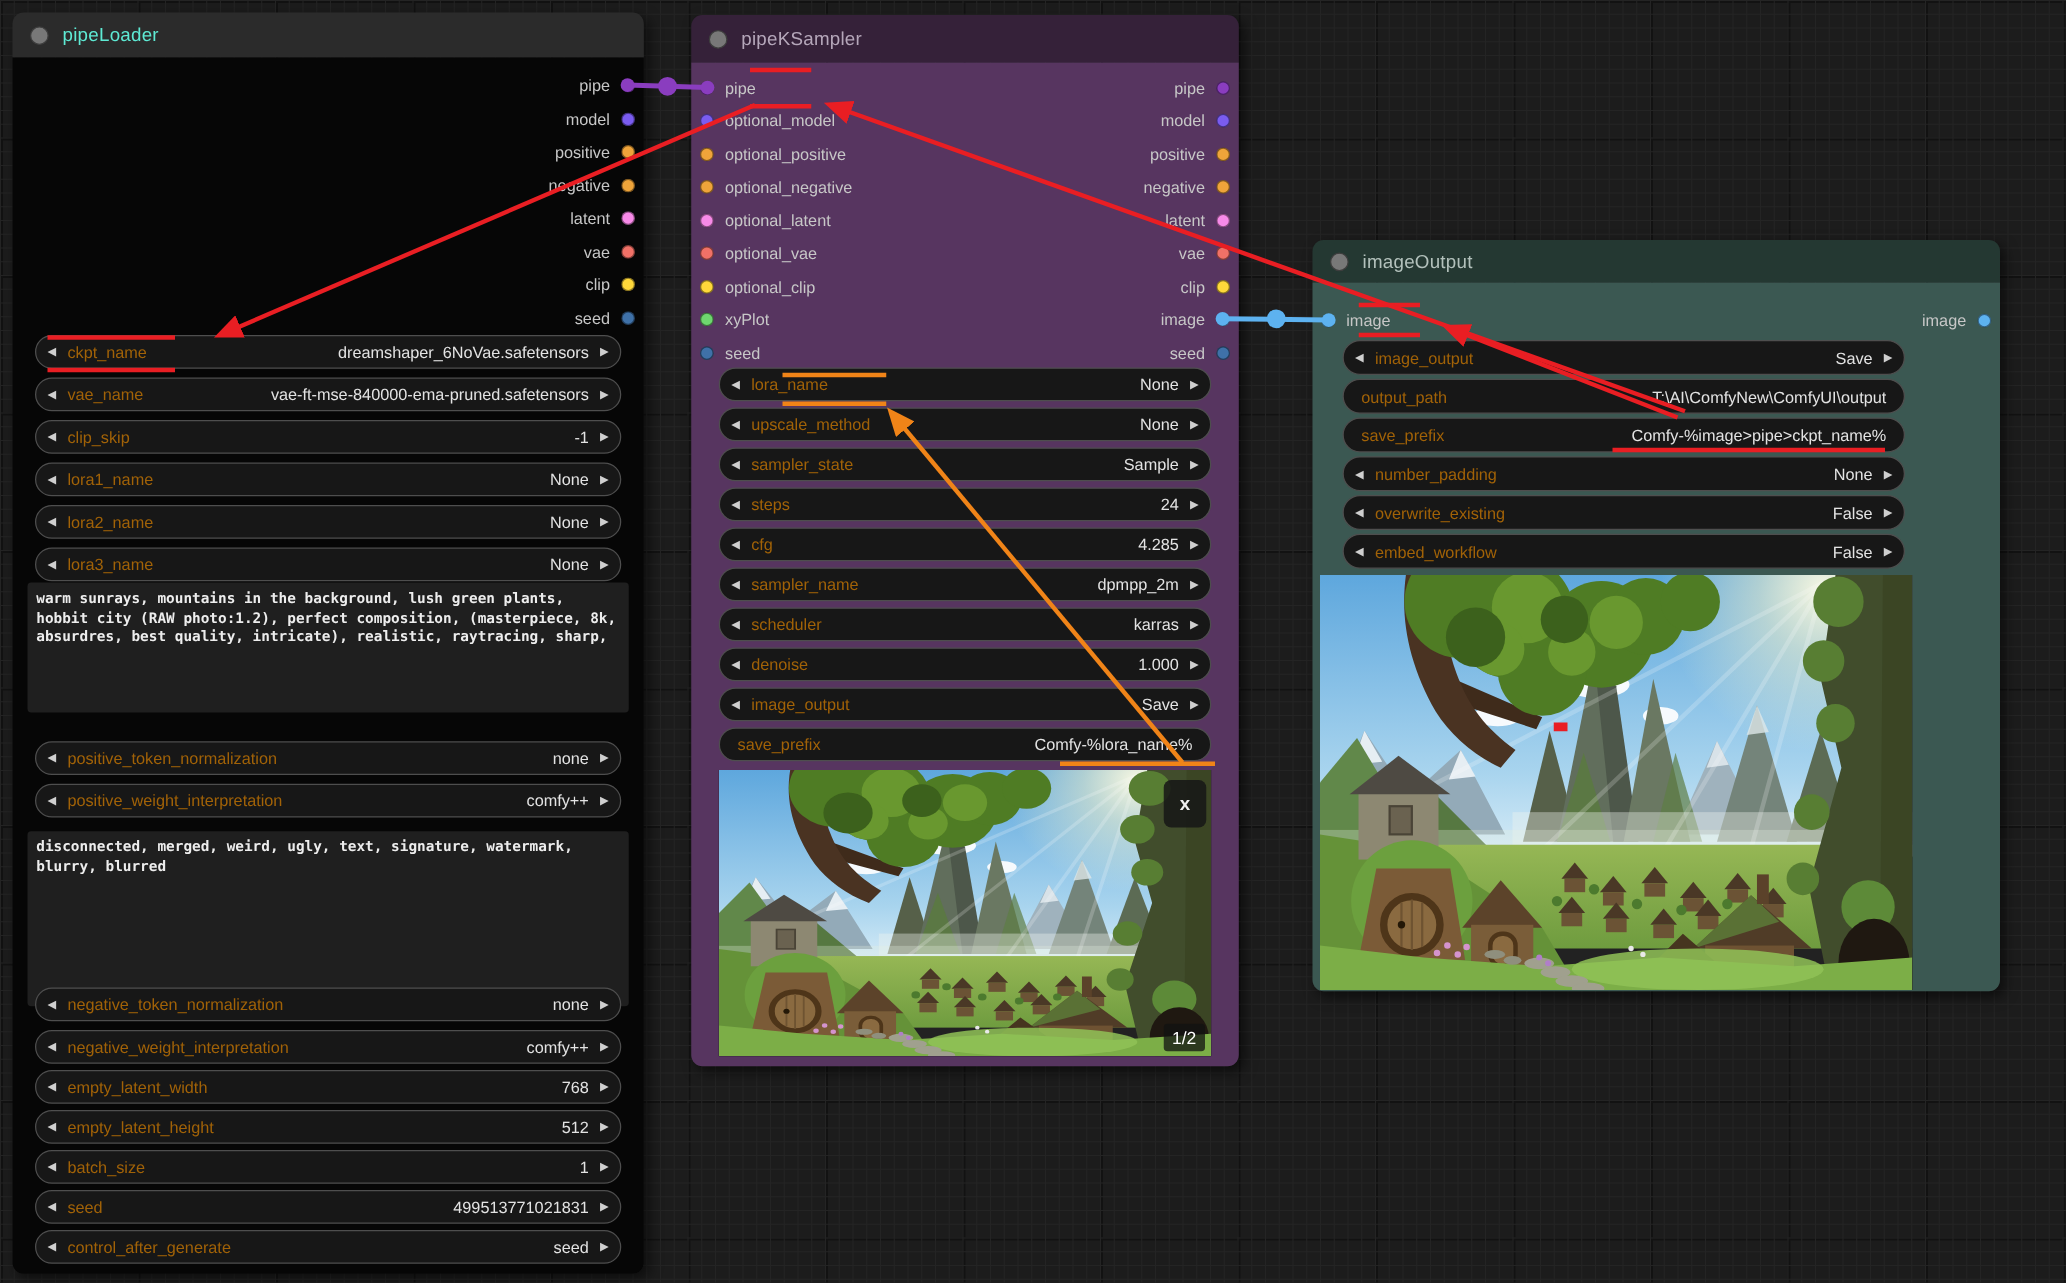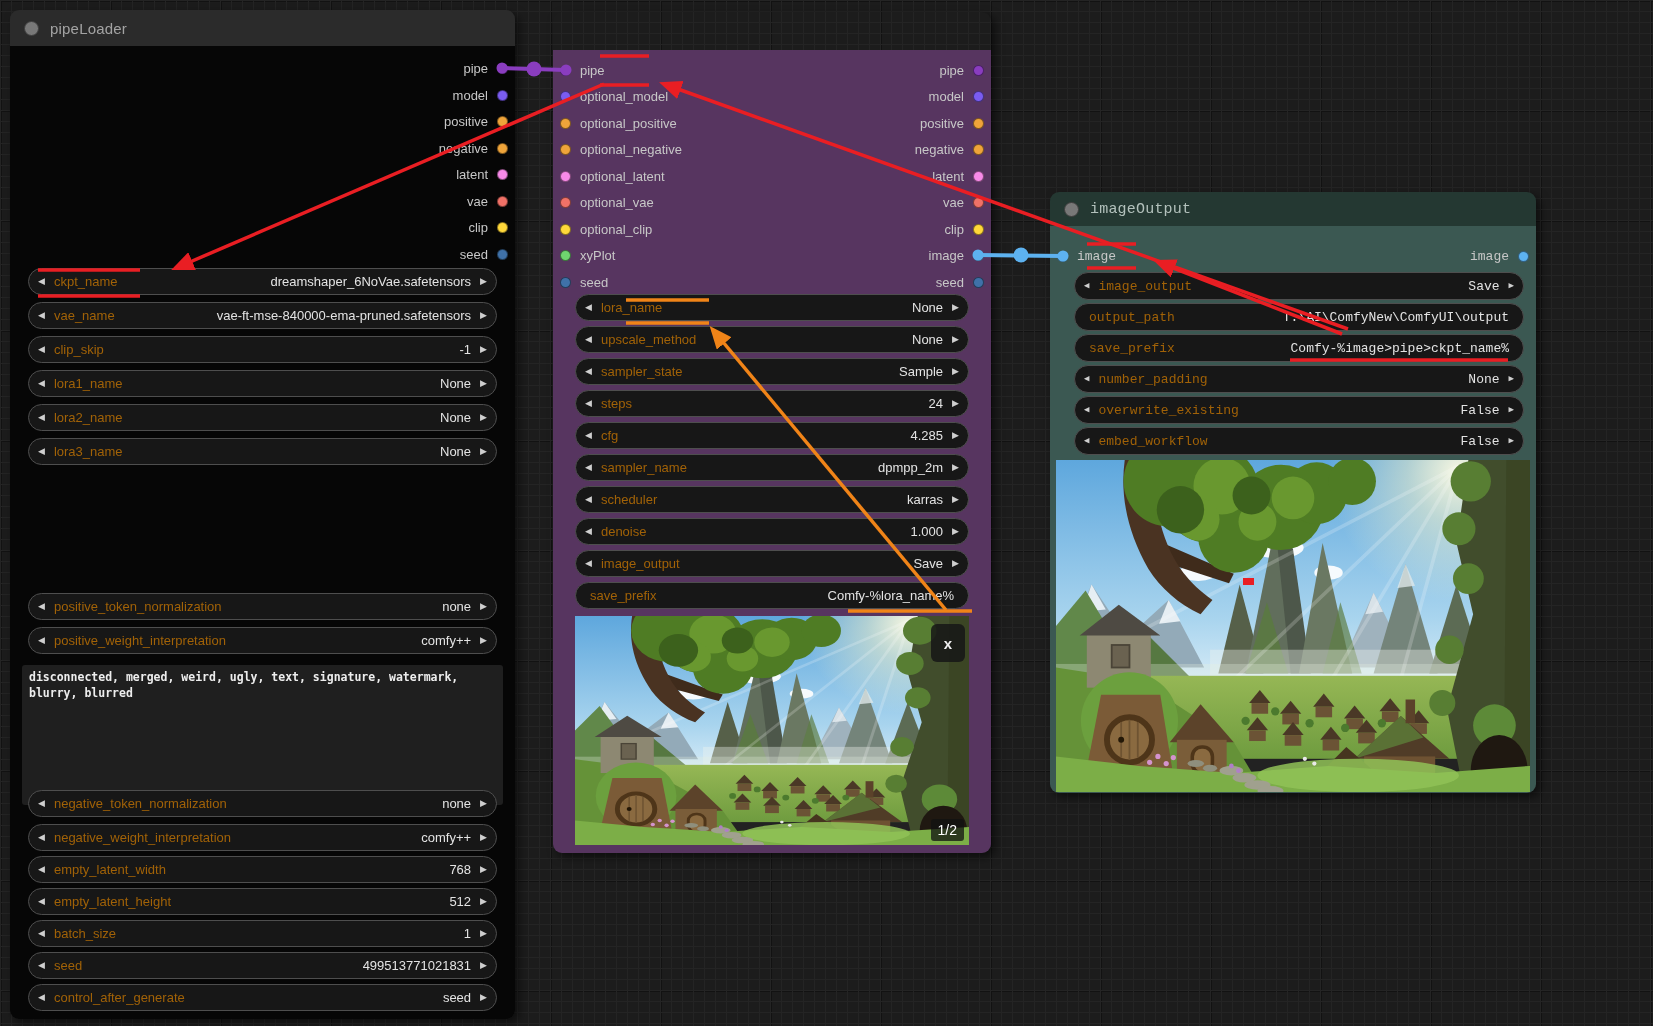--- a/index.html
+++ b/index.html
@@ -15,28 +15,28 @@
     background-size:11px 11px,11px 11px,110px 110px,110px 110px;
   }
   .node{position:absolute;border-radius:9px;box-shadow:4px 4px 10px rgba(0,0,0,.55);z-index:10;}
   .ntitle{position:absolute;left:0;right:0;top:0;display:flex;align-items:center;
     border-radius:9px 9px 0 0;font-size:15px;letter-spacing:.2px;}
   .ntitle .tdot{width:13px;height:13px;border-radius:50%;background:#787878;border:1px solid #3e3e3e;
     margin:0 11px 0 14px;flex:0 0 auto;}
   .nbody{position:absolute;left:0;right:0;bottom:0;border-radius:0 0 9px 9px;}
 
   #node-pipeloader{left:10px;top:10px;width:505px;height:1009px;}
-  #node-pipeloader .ntitle{height:36px;background:#2b2b2b;color:#a3a3a3;}
+  #node-pipeloader .ntitle{height:36px;background:#2b2b2b;color:#5eead4;}
   #node-pipeloader .nbody{top:36px;background:#060606;}
 
   #node-pipeksampler{left:553px;top:12px;width:438px;height:841px;}
   #node-pipeksampler .ntitle{height:38px;background:#352139;color:#b5a7ba;}
   #node-pipeksampler .nbody{top:38px;background:#573560;}
 
-  #node-imageoutput{left:1050px;top:192px;width:486px;height:601px;font-family:Liberation Mono, monospace;}
+  #node-imageoutput{left:1050px;top:192px;width:550px;height:601px;}
   #node-imageoutput .ntitle{height:34px;background:#243832;color:#b3c1bc;}
   #node-imageoutput .nbody{top:34px;background:#3b5852;}
 
   .slot{position:absolute;height:20px;display:flex;align-items:center;font-size:13px;color:#c7c7c7;z-index:12;}
   .slot.in{left:7px;}
   .slot.out{right:7px;flex-direction:row-reverse;}
   .sdot{width:11px;height:11px;border-radius:50%;border:1px solid rgba(0,0,0,.45);box-sizing:border-box;flex:0 0 auto;}
   .slot.in .sdot{margin-right:9px;}
   .slot.out .sdot{margin-left:9px;}
 
@@ -319,20 +319,21 @@
       <span class="wlabel">lora2_name</span>
       <span class="wvalue">None</span>
       <span class="arrow">▶</span>
     </div>
     <div class="widget" style="left: 18px; width: 469px; top: 428px; height: 27px;">
       <span class="arrow">◀</span>
       <span class="wlabel">lora3_name</span>
       <span class="wvalue">None</span>
       <span class="arrow">▶</span>
     </div>
+    <div class="prompt-box" style="left: 12px; width: 481px; top: 456px; height: 104px;">warm sunrays, mountains in the background, lush green plants, hobbit city (RAW photo:1.2), perfect composition, (masterpiece, 8k, absurdres, best quality, intricate), realistic, raytracing, sharp,</div>
     <div class="widget" style="left: 18px; width: 469px; top: 583px; height: 27px;">
       <span class="arrow">◀</span>
       <span class="wlabel">positive_token_normalization</span>
       <span class="wvalue">none</span>
       <span class="arrow">▶</span>
     </div>
     <div class="widget" style="left: 18px; width: 469px; top: 617px; height: 27px;">
       <span class="arrow">◀</span>
       <span class="wlabel">positive_weight_interpretation</span>
       <span class="wvalue">comfy++</span>
@@ -377,20 +378,24 @@
     </div>
     <div class="widget" style="left: 18px; width: 469px; top: 974px; height: 27px;">
       <span class="arrow">◀</span>
       <span class="wlabel">control_after_generate</span>
       <span class="wvalue">seed</span>
       <span class="arrow">▶</span>
     </div>
   </div>
 
 <div class="node" id="node-pipeksampler">
+  <div class="ntitle">
+    <span class="tdot"></span>
+    <span>pipeKSampler</span>
+  </div>
   <div class="nbody"></div>
   <div class="preview" id="ks-preview" style="left:22px;top:604px;width:394px;height:229px;">
     <svg viewBox="0 0 400 280" preserveAspectRatio="none">
         <use href="#landscape" width="400" height="280"></use>
       </svg>
     <div class="close-btn">x</div>
     <div class="page-badge">1/2</div>
   </div>
 <div class="slot in" style="top: 48px;">
       <span class="sdot" style="background: rgb(138, 61, 191);"></span>

